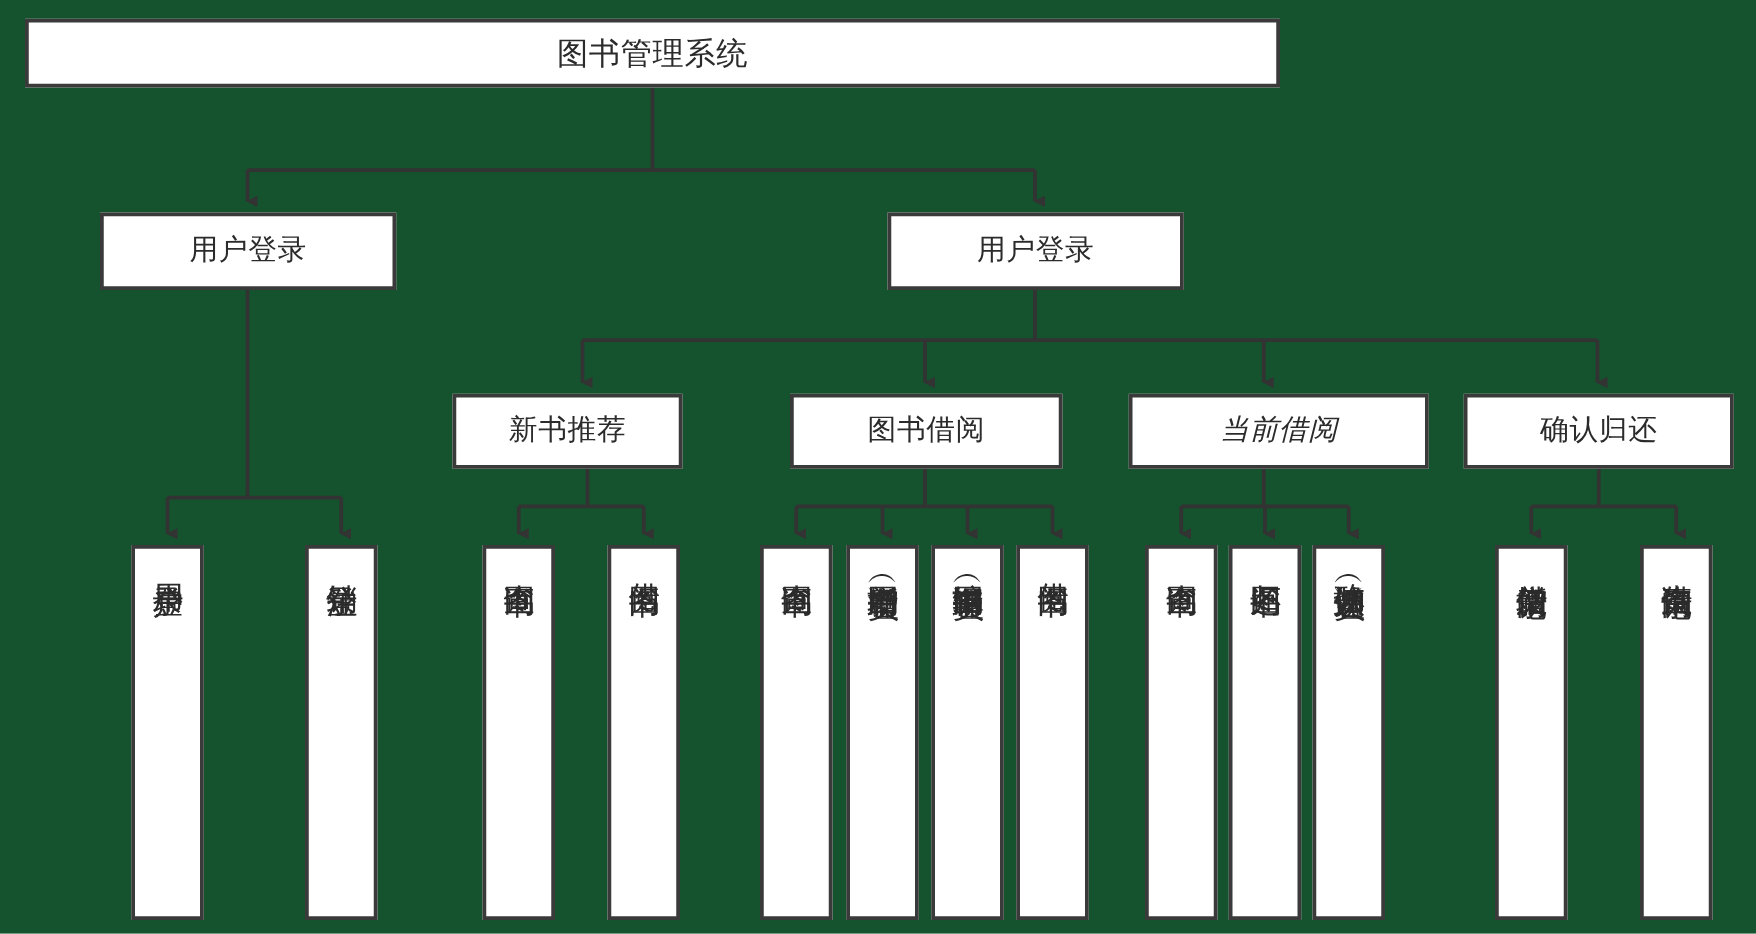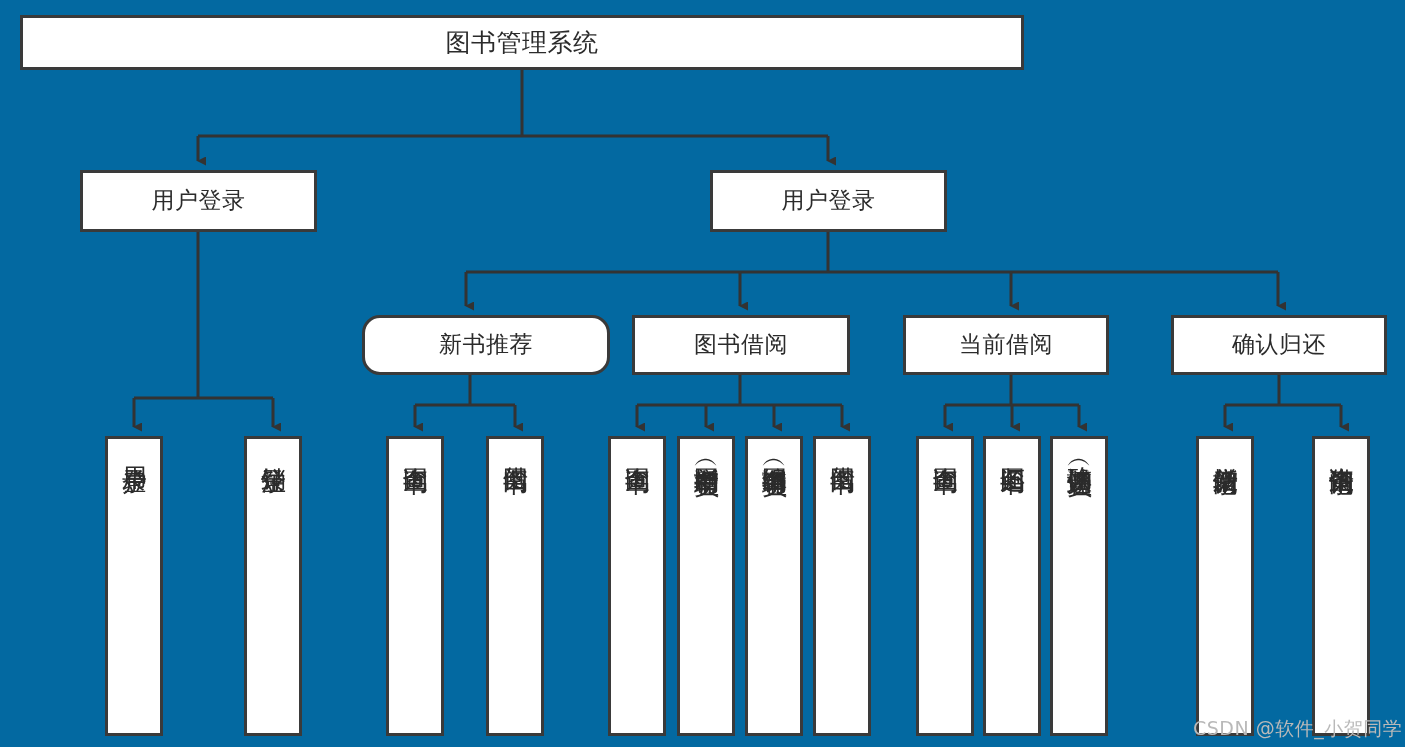--- a/index.html
+++ b/index.html
@@ -7,21 +7,21 @@
     padding: 0;
     background: #ffffff;
   }
   body {
     font-family: "DejaVu Sans", "Liberation Sans", sans-serif;
   }
   #diagram-root {
     position: relative;
     width: 1405px;
     height: 747px;
-    background: #0369a1;
+    background: #14532d;
     overflow: hidden;
   }
   #connector-layer {
     position: absolute;
     left: 0;
     top: 0;
     width: 1405px;
     height: 747px;
   }
   .node {
@@ -117,27 +117,27 @@
   <div id="nodes-layer">
       <div class="node horizontal root" style="left: 20px; top: 15px; width: 1004px; height: 55px;">
         <span class="node-label">图书管理系统</span>
       </div>
       <div class="node horizontal" style="left: 80px; top: 170px; width: 237px; height: 62px;">
         <span class="node-label">用户登录</span>
       </div>
       <div class="node horizontal" style="left: 710px; top: 170px; width: 237px; height: 62px;">
         <span class="node-label">用户登录</span>
       </div>
-      <div class="node horizontal" style="left: 362px; top: 315px; width: 248px; height: 60px; border-radius: 18px;">
+      <div class="node horizontal" style="left: 362px; top: 315px; width: 184px; height: 60px;">
         <span class="node-label">新书推荐</span>
       </div>
       <div class="node horizontal" style="left: 632px; top: 315px; width: 218px; height: 60px;">
         <span class="node-label">图书借阅</span>
       </div>
-      <div class="node horizontal" style="left: 903px; top: 315px; width: 206px; height: 60px;">
+      <div class="node horizontal" style="left: 903px; top: 315px; width: 240px; height: 60px; font-style: italic;">
         <span class="node-label">当前借阅</span>
       </div>
       <div class="node horizontal" style="left: 1171px; top: 315px; width: 216px; height: 60px;">
         <span class="node-label">确认归还</span>
       </div>
       <div class="node vertical" style="left: 105px; top: 436px; width: 58px; height: 300px;">
         <span class="node-label">用户登录</span>
       </div>
       <div class="node vertical" style="left: 244px; top: 436px; width: 58px; height: 300px;">
         <span class="node-label">注销登录</span>
@@ -170,15 +170,14 @@
         <span class="node-label">确认归还（管理员）</span>
       </div>
       <div class="node vertical" style="left: 1196px; top: 436px; width: 58px; height: 300px;">
         <span class="node-label">新增借阅记录</span>
       </div>
       <div class="node vertical" style="left: 1312px; top: 436px; width: 58px; height: 300px;">
         <span class="node-label">查询借阅记录</span>
       </div>
     </div>
 
-  <div class="watermark" style="left: 1193px; top: 716px;">CSDN @软件_小贺同学</div>
 
 </div>
 
 </body></html>

